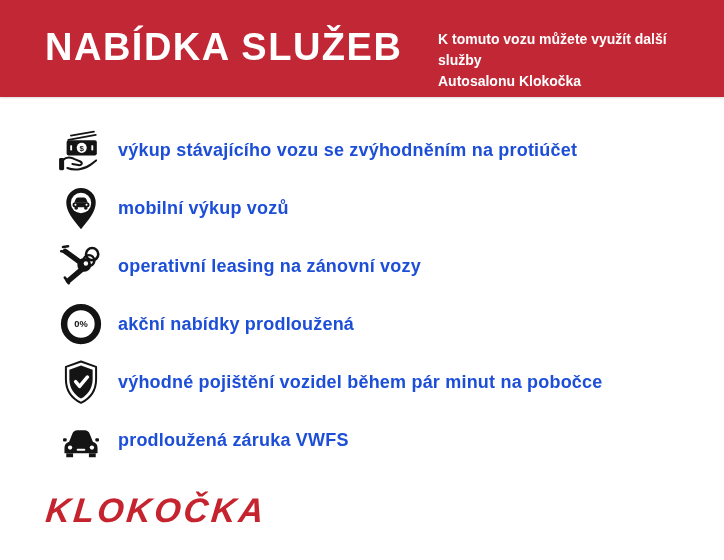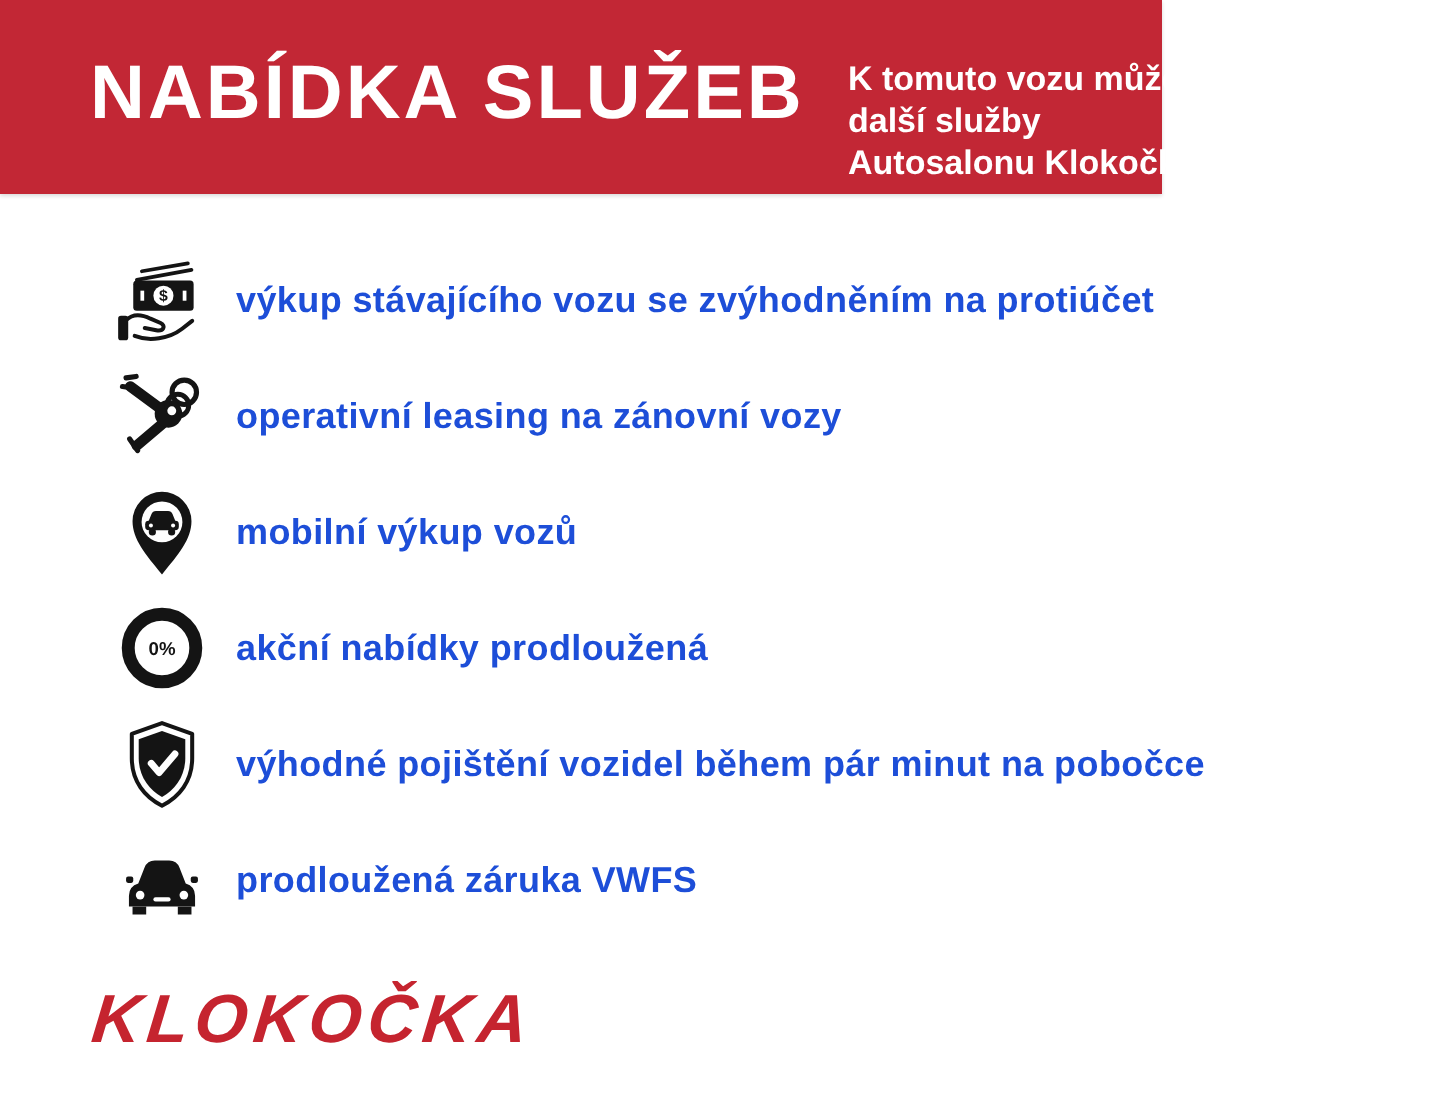--- a/index.html
+++ b/index.html
@@ -6,32 +6,32 @@
   body{background:#e9e9e9;font-family:"Liberation Sans", sans-serif;}
   .page{
     position:relative;
     width:724px;height:560px;
     background:#ffffff;
     overflow:hidden;
     margin:0 auto;
   }
   
   .banner{
-    position:absolute;top:0;left:0;width:581px;height:97px;
+    position:absolute;top:0;left:0;width:724px;height:97px;
     background:#C22735;
     box-shadow:0 1px 2px rgba(0,0,0,.15);
   }
   .banner-title{
     position:absolute;left:45px;top:25px;
     color:#ffffff;font-size:38px;font-weight:bold;
     letter-spacing:1.5px;line-height:44px;white-space:nowrap;
   }
   .banner-subtitle{
-    position:absolute;left:424px;top:29px;width:260px;
-    color:#ffffff;font-size:17px;font-weight:bold;
+    position:absolute;left:438px;top:29px;width:260px;
+    color:#ffffff;font-size:14px;font-weight:bold;
     line-height:21px;
   }
   
   .services{
     position:absolute;left:57px;top:127px;width:640px;
   }
   .service-row{
     display:flex;align-items:center;
     height:46px;margin-bottom:12px;
   }
@@ -84,51 +84,51 @@
         <path d="M13 57 C23 61 37 59 46 52 L53 46.5"></path>
       </g>
       <rect x="1.5" y="43" width="7" height="17" rx="2" fill="#141414"></rect>
     </svg>
         </span>
         <span class="service-label">výkup stávajícího vozu se zvýhodněním na protiúčet</span>
       </div>
       <div class="service-row">
         <span class="service-icon">
     <svg viewBox="0 0 64 64" xmlns="http://www.w3.org/2000/svg">
+      <path d="M32 61.5 C20.5 47.5 11.5 37 11.5 24.5 A20.5 20.5 0 0 1 52.5 24.5 C52.5 37 43.5 47.5 32 61.5 Z" fill="#141414"></path>
+      <circle cx="32" cy="25" r="14.2" fill="#fff"></circle>
+      <g fill="#141414">
+        <path d="M22.5 24.8 L24.7 19.5 Q25.5 17.4 27.8 17.4 L36.2 17.4 Q38.5 17.4 39.3 19.5 L41.5 24.8 Z"></path>
+        <rect x="20.3" y="24.2" width="23.4" height="6.6" rx="2.4"></rect>
+        <circle cx="25.3" cy="32" r="2.5"></circle>
+              <circle cx="38.7" cy="32" r="2.5"></circle>
+      </g>
+      <circle cx="24.3" cy="27.4" r="1.4" fill="#fff"></circle>
+      <circle cx="39.7" cy="27.4" r="1.4" fill="#fff"></circle>
+    </svg>
+        </span>
+        <span class="service-label">mobilní výkup vozů</span>
+      </div>
+      <div class="service-row">
+        <span class="service-icon">
+    <svg viewBox="0 0 64 64" xmlns="http://www.w3.org/2000/svg">
       <circle cx="47.5" cy="15.5" r="8.5" fill="none" stroke="#141414" stroke-width="3.6"></circle>
       <g stroke="#141414" stroke-linecap="round" fill="none">
         <path d="M10 11.5 L31 27" stroke-width="7.4"></path>
         <path d="M7 5.5 L14 4.5" stroke-width="3.6"></path>
         <path d="M4.5 11.5 L11.5 12.5" stroke-width="3.6"></path>
         <path d="M14.5 52.5 L34 36" stroke-width="7.4"></path>
         <path d="M9.5 48 L15 56" stroke-width="3.6"></path>
       </g>
       <circle cx="36.5" cy="30.5" r="9.6" fill="#141414"></circle>
       <circle cx="43" cy="24.5" r="7.6" fill="none" stroke="#141414" stroke-width="3.4"></circle>
       <circle cx="38.8" cy="28.4" r="3.1" fill="#fff"></circle>
     </svg>
         </span>
         <span class="service-label">operativní leasing na zánovní vozy</span>
-      </div>
-      <div class="service-row">
-        <span class="service-icon">
-    <svg viewBox="0 0 64 64" xmlns="http://www.w3.org/2000/svg">
-      <path d="M32 61.5 C20.5 47.5 11.5 37 11.5 24.5 A20.5 20.5 0 0 1 52.5 24.5 C52.5 37 43.5 47.5 32 61.5 Z" fill="#141414"></path>
-      <circle cx="32" cy="25" r="14.2" fill="#fff"></circle>
-      <g fill="#141414">
-        <path d="M22.5 24.8 L24.7 19.5 Q25.5 17.4 27.8 17.4 L36.2 17.4 Q38.5 17.4 39.3 19.5 L41.5 24.8 Z"></path>
-        <rect x="20.3" y="24.2" width="23.4" height="6.6" rx="2.4"></rect>
-        <circle cx="25.3" cy="32" r="2.5"></circle>
-              <circle cx="38.7" cy="32" r="2.5"></circle>
-      </g>
-      <circle cx="24.3" cy="27.4" r="1.4" fill="#fff"></circle>
-      <circle cx="39.7" cy="27.4" r="1.4" fill="#fff"></circle>
-    </svg>
-        </span>
-        <span class="service-label">mobilní výkup vozů</span>
       </div>
       <div class="service-row">
         <span class="service-icon">
     <svg viewBox="0 0 64 64" xmlns="http://www.w3.org/2000/svg">
       <circle cx="32" cy="32" r="23.5" fill="none" stroke="#141414" stroke-width="9"></circle>
       <text class="icon-badge-text" x="32" y="36.8" text-anchor="middle" font-size="13" font-weight="bold" font-family="Liberation Sans, sans-serif" fill="#141414">0%</text>
     </svg>
         </span>
         <span class="service-label">akční nabídky prodloužená</span>
       </div>

